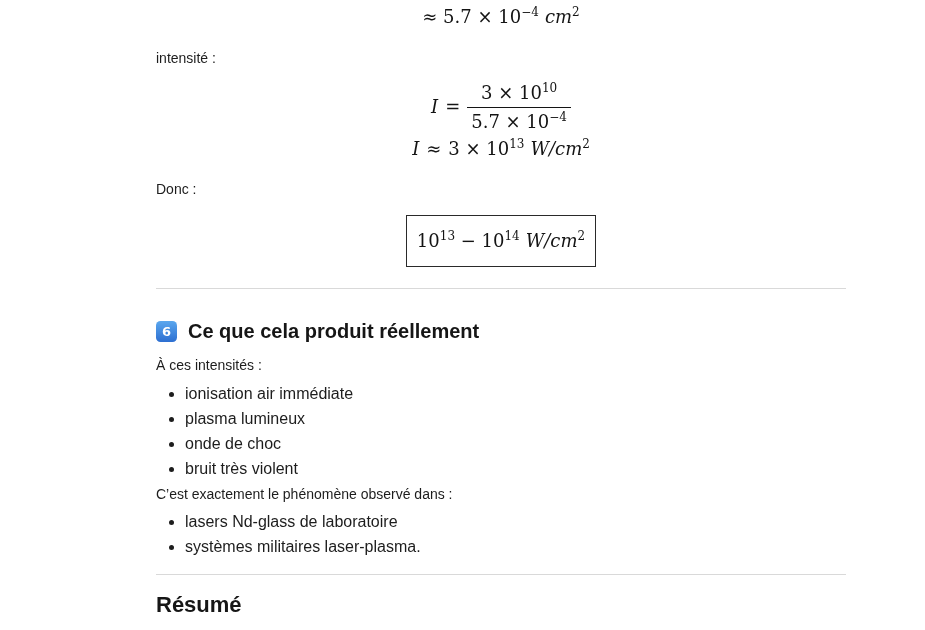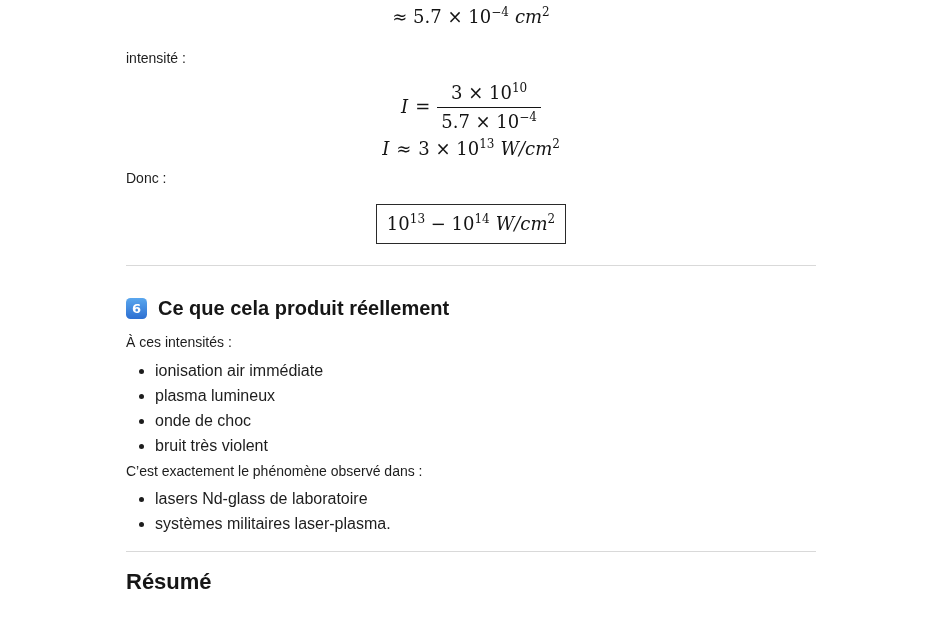--- a/index.html
+++ b/index.html
@@ -7,21 +7,21 @@
   body {
     width: 925px; height: 630px;
     background: #ffffff;
     color: #0d0d0d;
     font-family: "Liberation Sans", sans-serif;
     overflow: hidden;
     position: relative;
   }
   .content {
     position: absolute;
-    left: 126px; top: 0;
+    left: 156px; top: 0;
     width: 690px;
   }
 
   
   .math {
     font-family: "DejaVu Serif", "Liberation Serif", serif;
     font-size: 18px;
     color: #141414;
     text-align: center;
   }
@@ -36,28 +36,28 @@
   .frac { display: inline-block; vertical-align: middle; text-align: center; }
   .frac .num { display: block; line-height: 22px; padding: 0 4px 3px; }
   .frac .den { display: block; line-height: 22px; padding: 3px 4px 0; border-top: 1px solid #141414; }
 
   .m3 { margin-top: 5px; line-height: 22px; }
 
   .box-block { margin-top: 18px; text-align: center; }
   .boxed {
     display: inline-block;
     border: 1px solid #2a2a2a;
-    padding: 8px 10px;
+    padding: 14px 10px;
     line-height: 22px;
   }
 
   
   .p-body { font-size: 14px; line-height: 16px; margin: 0; color: #1d1d1d; }
   .p1 { margin-top: 20px; }
-  .p2 { margin-top: 10px; }
+  .p2 { margin-top: 21px; }
   .p3 { margin-top: 12px; }
   .p4 { margin-top: 8px; }
 
   hr.divider {
     border: none;
     border-top: 1px solid #d9d9d9;
     margin: 21px 0 0;
   }
   hr.divider2 { margin-top: 19px; }
 

